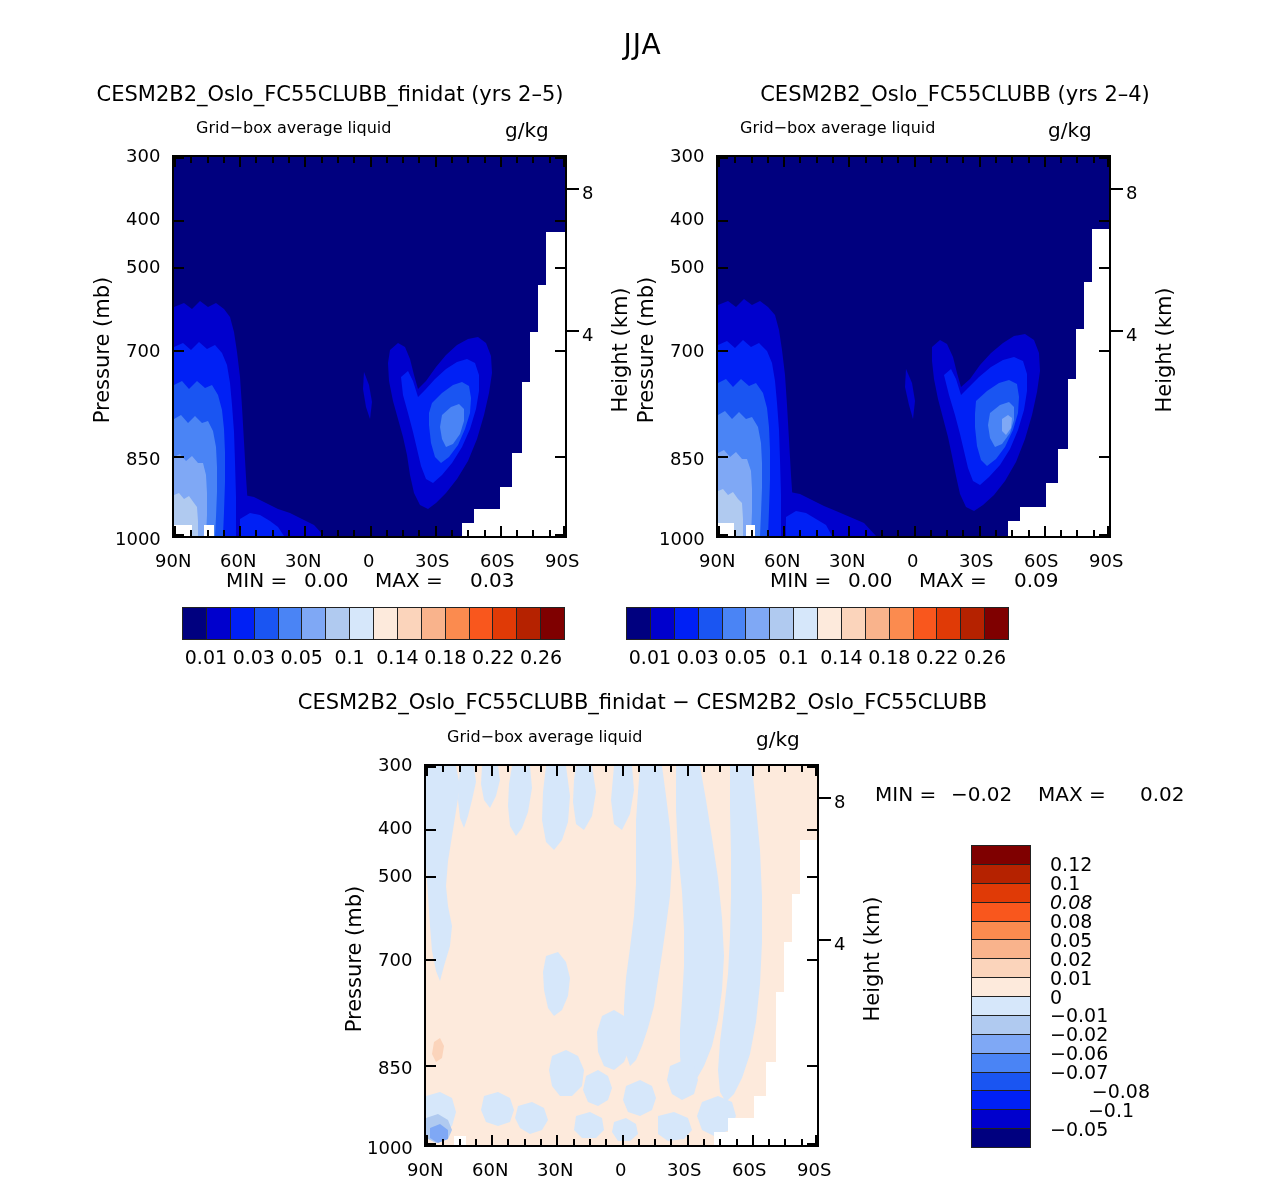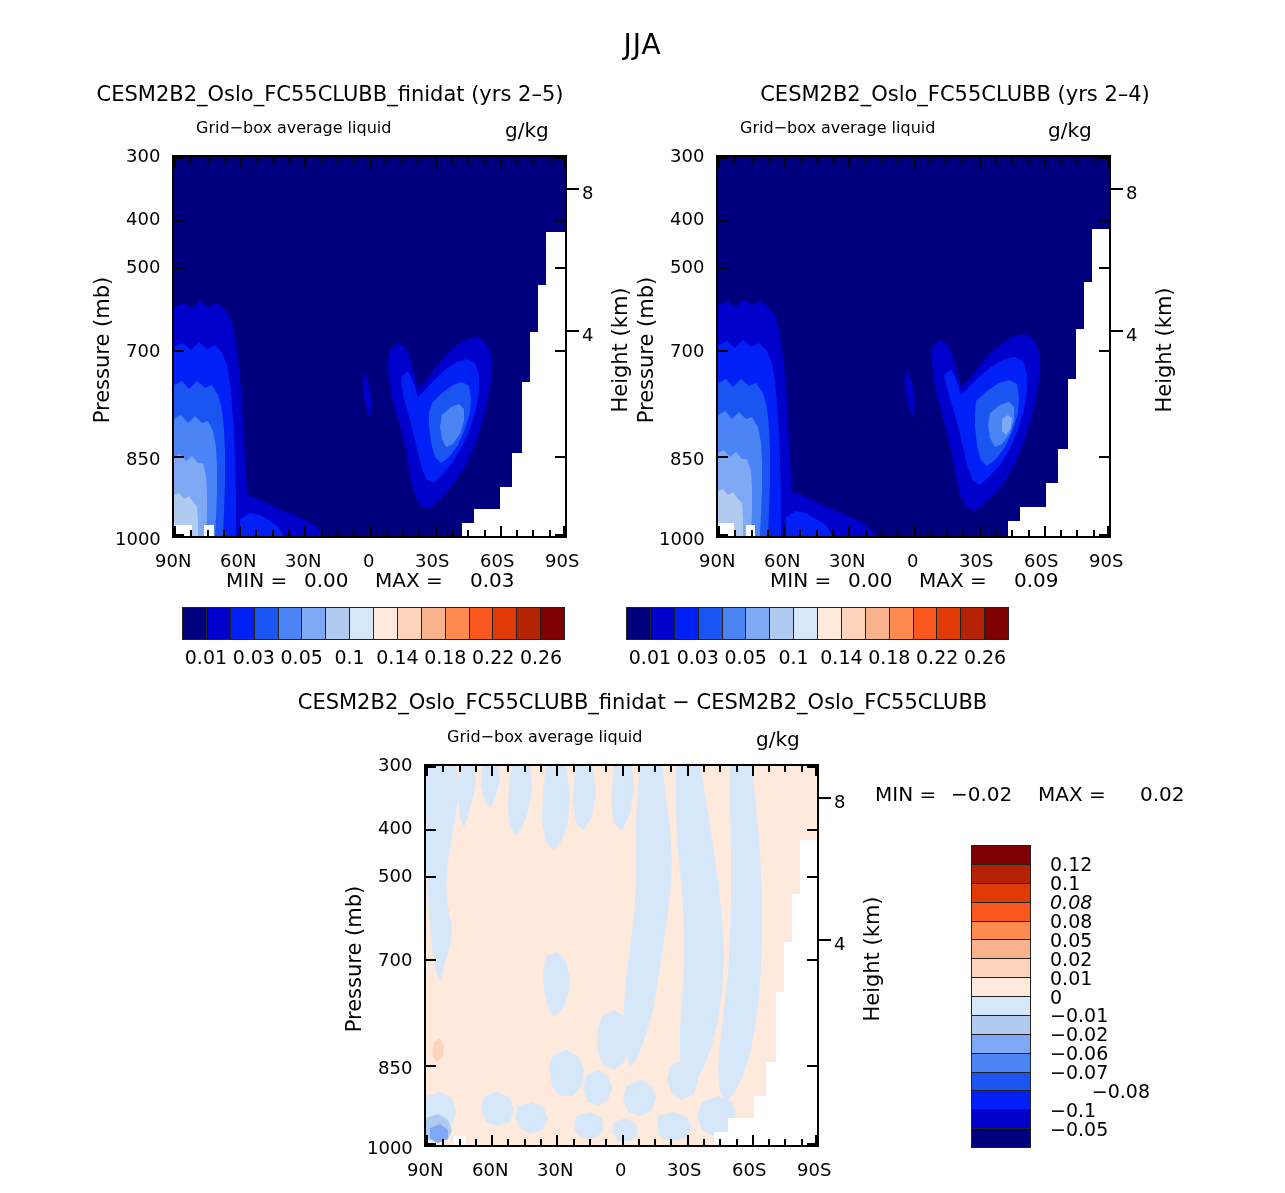--- a/index.html
+++ b/index.html
@@ -529,21 +529,21 @@
     <div class="leg-num" style="position: absolute; left: 0px; top: 75.75px; transform: translateY(-50%); width: 100px; text-align: left;">0.08</div>
     <div class="leg-num" style="position: absolute; left: 0px; top: 94.6875px; transform: translateY(-50%); width: 100px; text-align: left;">0.05</div>
     <div class="leg-num" style="position: absolute; left: 0px; top: 113.625px; transform: translateY(-50%); width: 100px; text-align: left;">0.02</div>
     <div class="leg-num" style="position: absolute; left: 0px; top: 132.562px; transform: translateY(-50%); width: 100px; text-align: left;">0.01</div>
     <div class="leg-num" style="position: absolute; left: 0px; top: 151.5px; transform: translateY(-50%); width: 100px; text-align: left;">0</div>
     <div class="leg-num" style="position: absolute; left: 0px; top: 170.438px; transform: translateY(-50%); width: 100px; text-align: left;">−0.01</div>
     <div class="leg-num" style="position: absolute; left: 0px; top: 189.375px; transform: translateY(-50%); width: 100px; text-align: left;">−0.02</div>
     <div class="leg-num" style="position: absolute; left: 0px; top: 208.312px; transform: translateY(-50%); width: 100px; text-align: left;">−0.06</div>
     <div class="leg-num" style="position: absolute; left: 0px; top: 227.25px; transform: translateY(-50%); width: 100px; text-align: left;">−0.07</div>
     <div class="leg-num" style="position: absolute; left: 0px; top: 246.188px; transform: translateY(-50%); width: 100px; text-align: right;">−0.08</div>
-    <div class="leg-num" style="position: absolute; left: 0px; top: 265.125px; transform: translateY(-50%); width: 100px; text-align: left;">−0.1</div>
+    <div class="leg-num" style="position: absolute; left: 11px; top: 265.125px; transform: translateY(-50%); width: 100px; text-align: center;">−0.1</div>
     <div class="leg-num" style="position: absolute; left: 0px; top: 284.062px; transform: translateY(-50%); width: 100px; text-align: left;">−0.05</div>
   </div>
 
 <div class="abs" style="left: 567px; top: 188px; width: 12px; height: 2px; background: rgb(0, 0, 0);"></div>
 <div class="abs" style="left: 567px; top: 330px; width: 12px; height: 2px; background: rgb(0, 0, 0);"></div>
 <div class="abs" style="left: 1111px; top: 188px; width: 12px; height: 2px; background: rgb(0, 0, 0);"></div>
 <div class="abs" style="left: 1111px; top: 330px; width: 12px; height: 2px; background: rgb(0, 0, 0);"></div>
 <div class="abs" style="left: 819px; top: 797px; width: 12px; height: 2px; background: rgb(0, 0, 0);"></div>
 <div class="abs" style="left: 819px; top: 939px; width: 12px; height: 2px; background: rgb(0, 0, 0);"></div>
 

